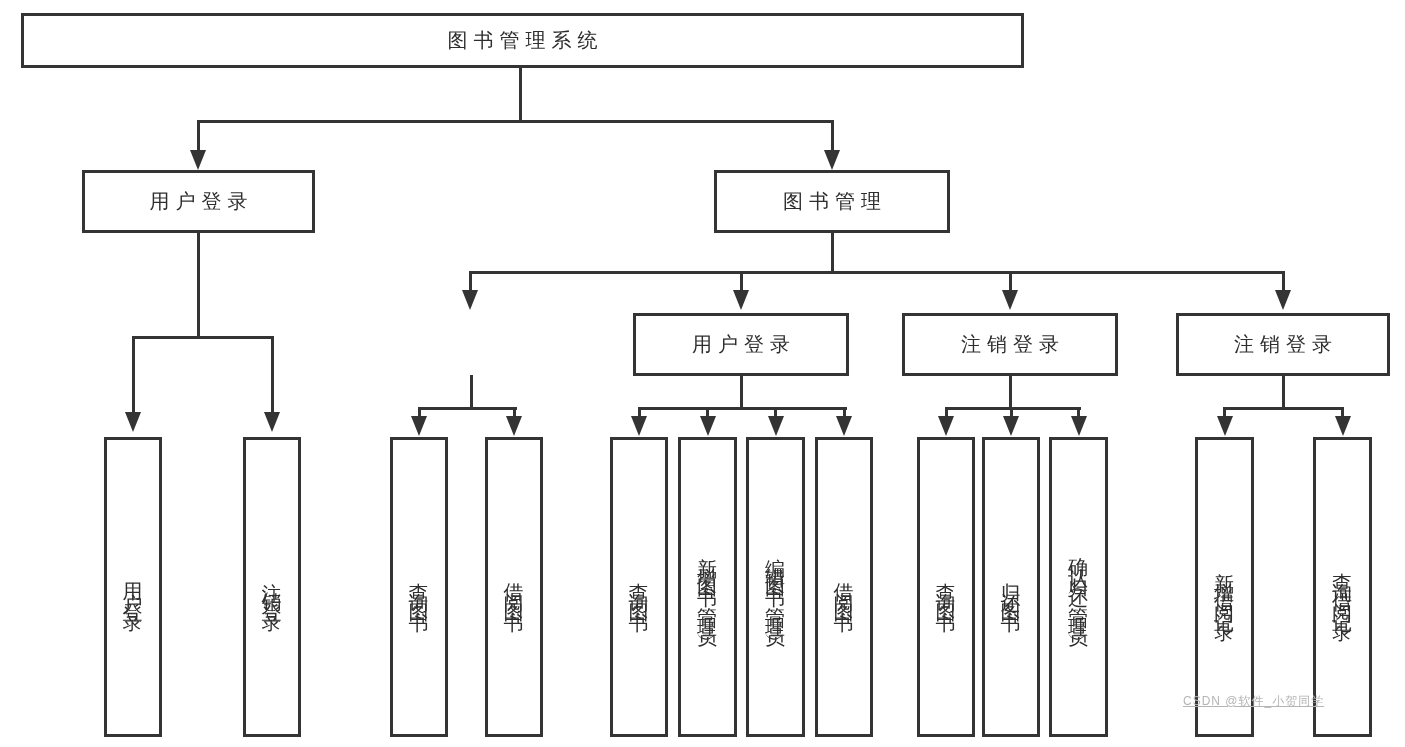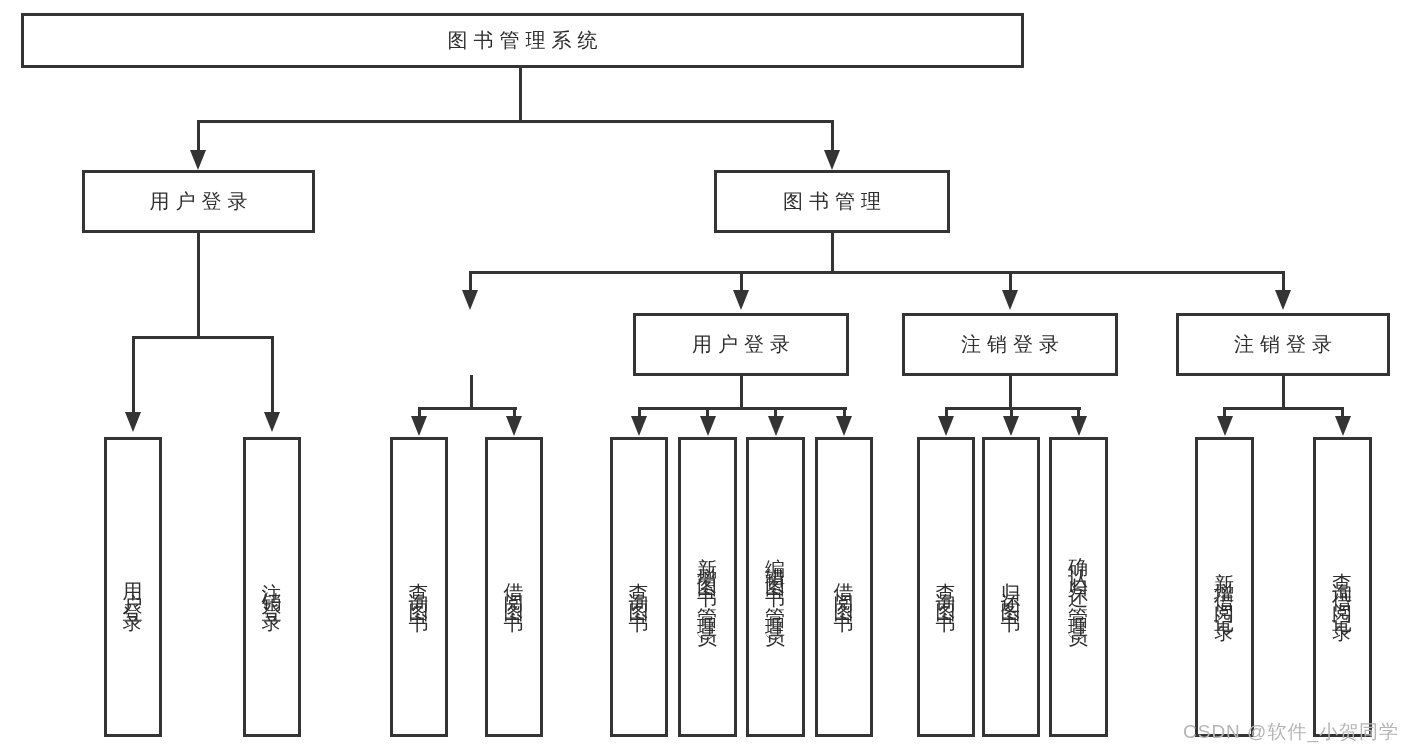--- a/index.html
+++ b/index.html
@@ -48,26 +48,27 @@
   }
   .line{position:absolute;background:var(--line);}
   .arrow{
     position:absolute;width:0;height:0;
     border-left:8px solid transparent;
     border-right:8px solid transparent;
     border-top:20px solid var(--line);
   }
   .watermark{
     position:absolute;
-    left:1183px;top:719px;
-    font-size:19px;
+    left:1183px;top:693px;
+    font-size:12px;
     letter-spacing:1px;
     color:var(--wm);
     z-index:5;
     white-space:nowrap;
+    text-decoration:underline;
   }
 </style>
 </head>
 <body>
 
 <div class="canvas">
 
   <div class="box" style="left:21px;top:13px;width:1003px;height:55px">
     <span>图书管理系统</span>
   </div>

